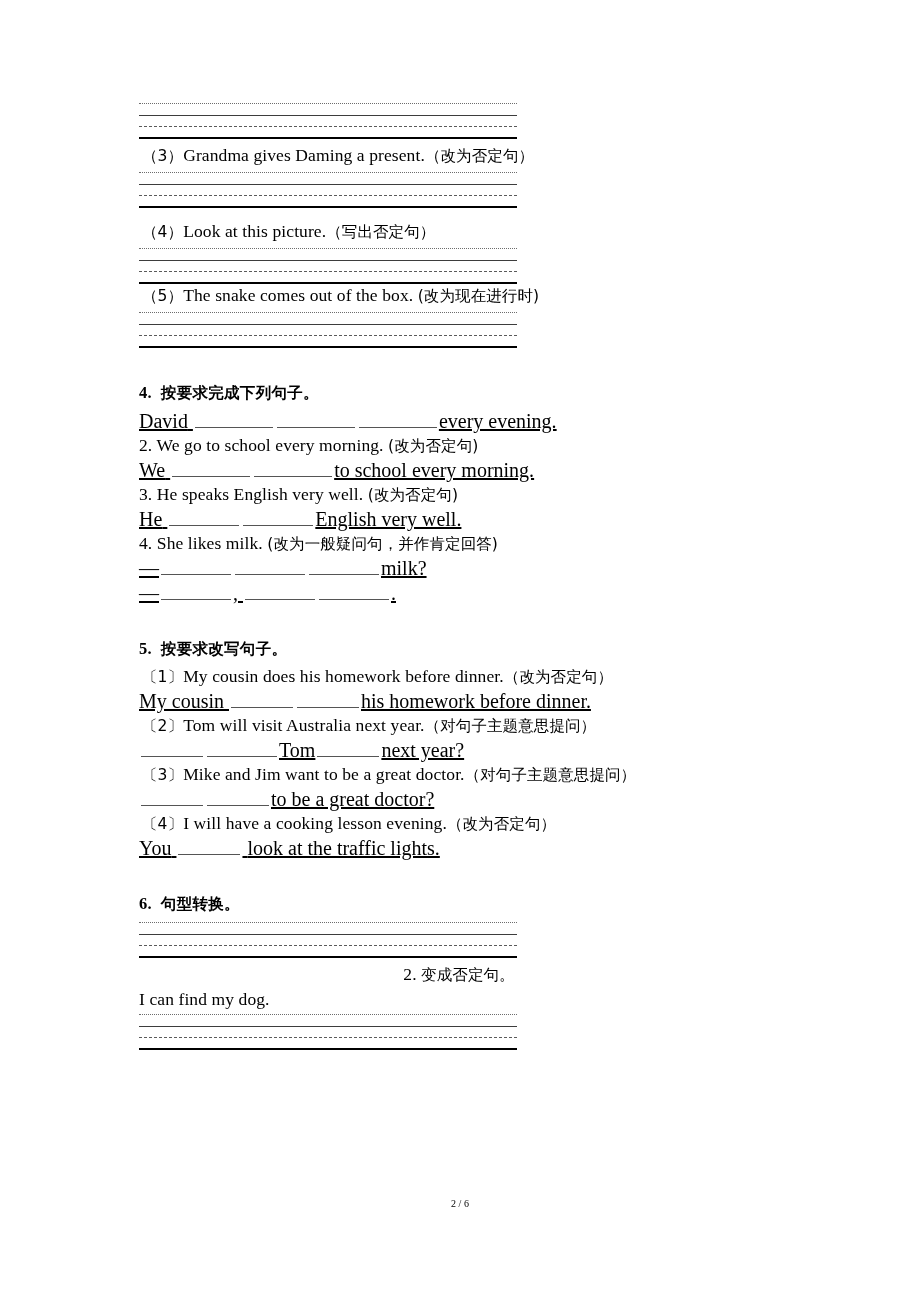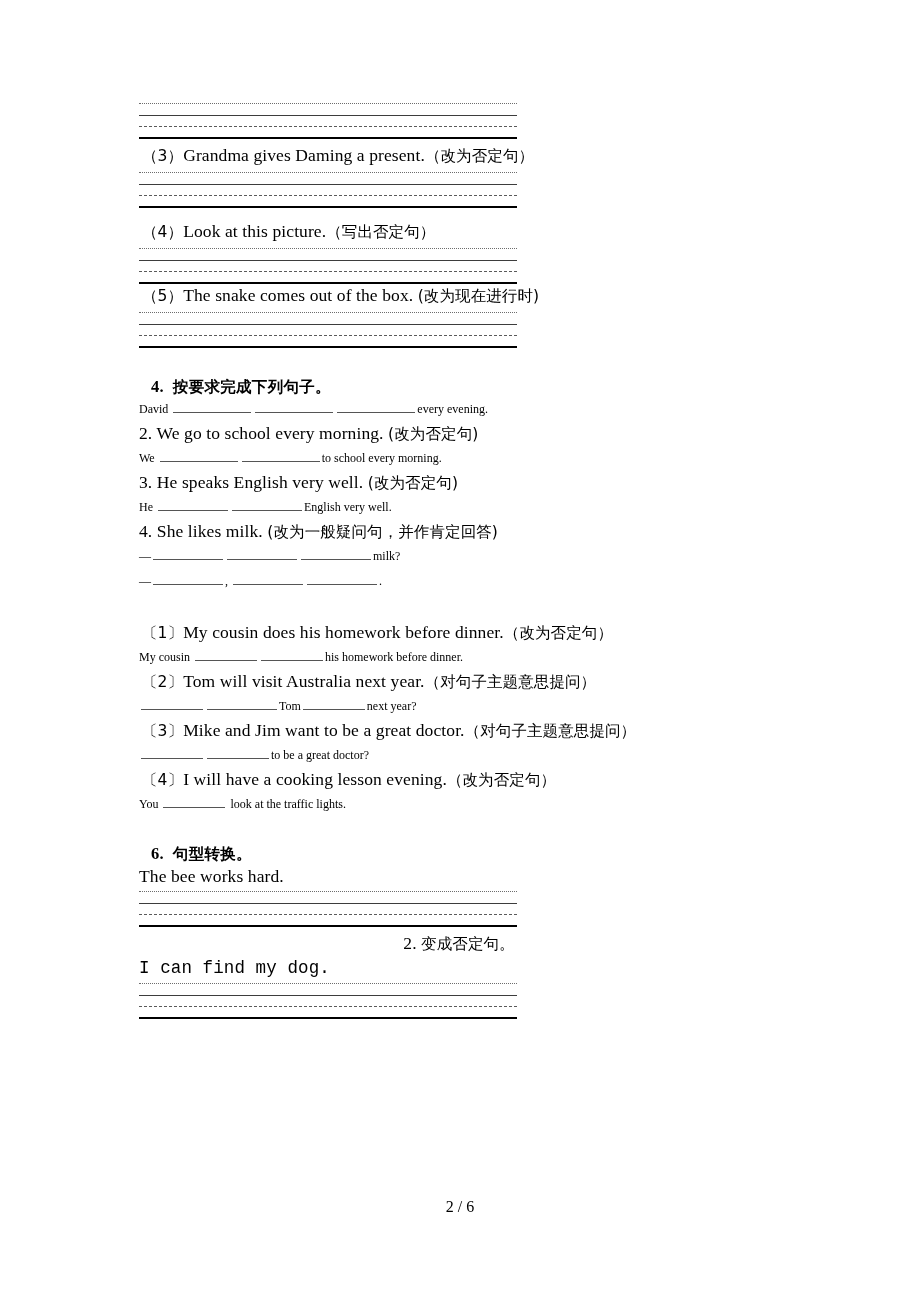--- a/index.html
+++ b/index.html
@@ -49,31 +49,31 @@
 
   
   .q-line {
     font-size: 17.5px;
     line-height: 23px;
     white-space: nowrap;
     letter-spacing: 0.1px;
   }
   .q-line.indent { padding-left: 3px; }
   .ans-line {
-    font-size: 12px;
+    font-size: 20px;
     line-height: 25px;
     white-space: nowrap;
+    text-decoration: underline;
   }
   .sec-head {
     font-size: 16.5px;
     font-weight: bold;
-    line-height: 20px;
+    line-height: 32px;
     white-space: nowrap;
     letter-spacing: 0.3px;
-    margin-left: 12px;
   }
   .cn {
     font-family: "DejaVu Sans", "Liberation Sans", sans-serif;
     font-size: 15.5px;
   }
   .sec-head .cn {
     font-family: "DejaVu Sans", "Liberation Sans", sans-serif;
     font-size: 15.5px;
     font-weight: bold;
   }
@@ -87,21 +87,21 @@
   .b-sm  { width: 62px; }
   .b-md  { width: 70px; }
   .b-lg  { width: 78px; }
 
   .page-num {
     position: absolute;
     left: 0;
     top: 1198px;
     width: 920px;
     text-align: center;
-    font-size: 16px;
+    font-size: 10px;
     font-family: "Liberation Serif", "DejaVu Serif", serif;
   }
 </style>
 </head>
 <body>
 
 <div class="page">
   <div class="content">
 
     <div style="height:103px;"></div>
@@ -184,20 +184,23 @@
       <span>4.</span> <span>She likes milk.</span> <span class="cn">(改为一般疑问句，并作肯定回答)</span>
     </div>
     <div class="ans-line">
       <span>—</span><span class="blank b-md"></span><span class="blank b-md"></span><span class="blank b-md"></span><span>milk?</span>
     </div>
     <div class="ans-line">
       <span>—</span><span class="blank b-md"></span><span>,</span> <span class="blank b-md"></span><span class="blank b-md"></span><span>.</span>
     </div>
 
     <div style="height:27px;"></div>
+    <div class="sec-head">
+      <span>5.</span>&nbsp;&nbsp;<span class="cn">按要求改写句子。</span>
+    </div>
 
     <div class="q-line indent">
       <span class="cn">〔1〕</span><span>My cousin does his homework before dinner.</span><span class="cn">（改为否定句）</span>
     </div>
     <div class="ans-line">
       <span>My cousin</span>
       <span class="blank b-sm"></span><span class="blank b-sm"></span><span>his homework before dinner.</span>
     </div>
 
     <div class="q-line indent">
@@ -221,37 +224,34 @@
     <div class="ans-line">
       <span>You</span>
       <span class="blank b-sm"></span> <span>look at the traffic lights.</span>
     </div>
 
     <div style="height:27px;"></div>
     <div class="sec-head">
       <span>6.</span>&nbsp;&nbsp;<span class="cn">句型转换。</span>
     </div>
 
-    <div class="q-line" style="line-height:25px;">
-      <span>The bee works hard.</span>
-    </div>
     <div class="rule-group" style="margin-top:2px;">
       <div class="rule thin"></div>
       <div class="gap-11"></div>
       <div class="rule mid"></div>
       <div class="gap-10"></div>
       <div class="rule dash"></div>
       <div class="gap-10"></div>
       <div class="rule thick"></div>
     </div>
 
     <div class="q-line" style="margin-top:5px;text-align:center;">
       <span>2.</span> <span class="cn">变成否定句。</span>
     </div>
-    <div class="q-line" style="line-height:25px;font-family:Liberation Mono, monospace;">
+    <div class="q-line" style="line-height:25px;">
       <span>I can find my dog.</span>
     </div>
     <div class="rule-group" style="margin-top:2px;">
       <div class="rule thin"></div>
       <div class="gap-11"></div>
       <div class="rule mid"></div>
       <div class="gap-10"></div>
       <div class="rule dash"></div>
       <div class="gap-10"></div>
       <div class="rule thick"></div>

